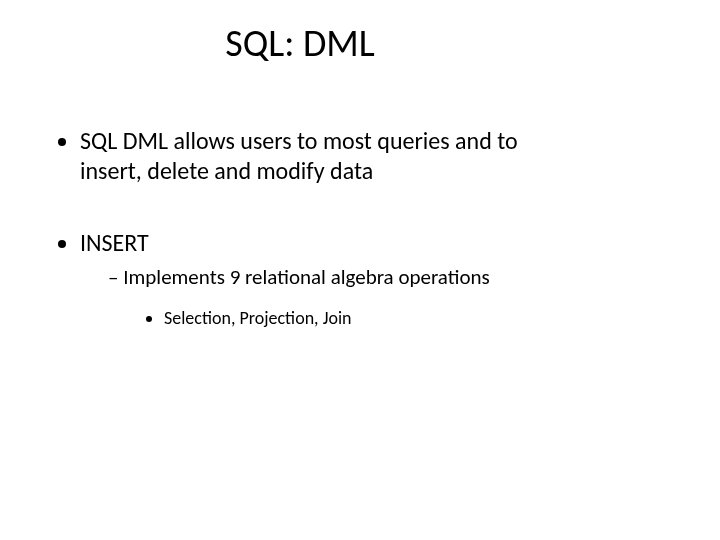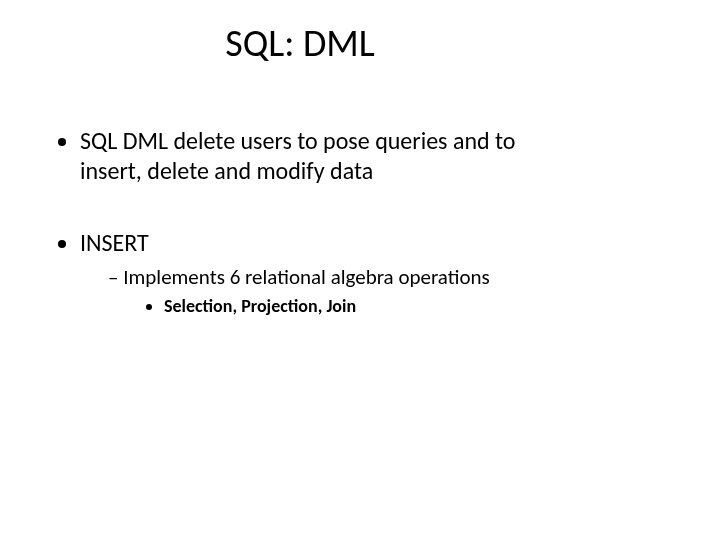--- a/index.html
+++ b/index.html
@@ -45,22 +45,21 @@
     margin-bottom: 4px;
     text-indent: -16px;
     padding-left: 16px;
   }
   ul.level2 > li::before {
     content: "– ";
   }
   ul.level3 {
     list-style: disc;
     padding-left: 40px;
-    margin: 4px 0 0 0;
-    font-weight: bold;
+    margin: 16px 0 0 0;
   }
   ul.level3 > li {
     font-size: 18px;
     line-height: 1.3;
     text-indent: 0;
     padding-left: 0;
   }
   ul.level3 > li::before {
     content: "";
   }
@@ -69,32 +68,32 @@
   }
 </style>
 </head>
 <body>
 
 <div class="slide">
   <div class="title">SQL: DML</div>
 
   <ul class="level1">
     <li>
-      <span>SQL DML delete users to pose queries and to insert, delete and modify data</span>
+      <span>SQL DML allows users to most queries and to insert, delete and modify data</span>
     </li>
   </ul>
 
   <div class="gap"></div>
 
   <ul class="level1">
     <li>
       <span>INSERT</span>
       <ul class="level2">
         <li>
-          <span>Implements 6 relational algebra operations</span>
+          <span>Implements 9 relational algebra operations</span>
           <ul class="level3">
             <li>
               <span>Selection, Projection, Join</span>
             </li>
           </ul>
         </li>
       </ul>
     </li>
   </ul>
 </div>

